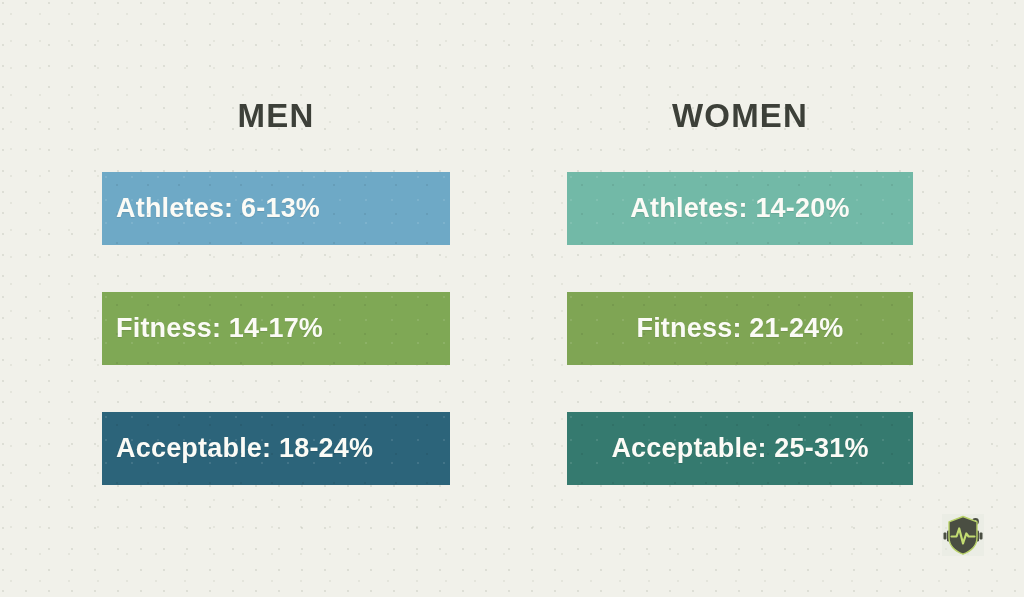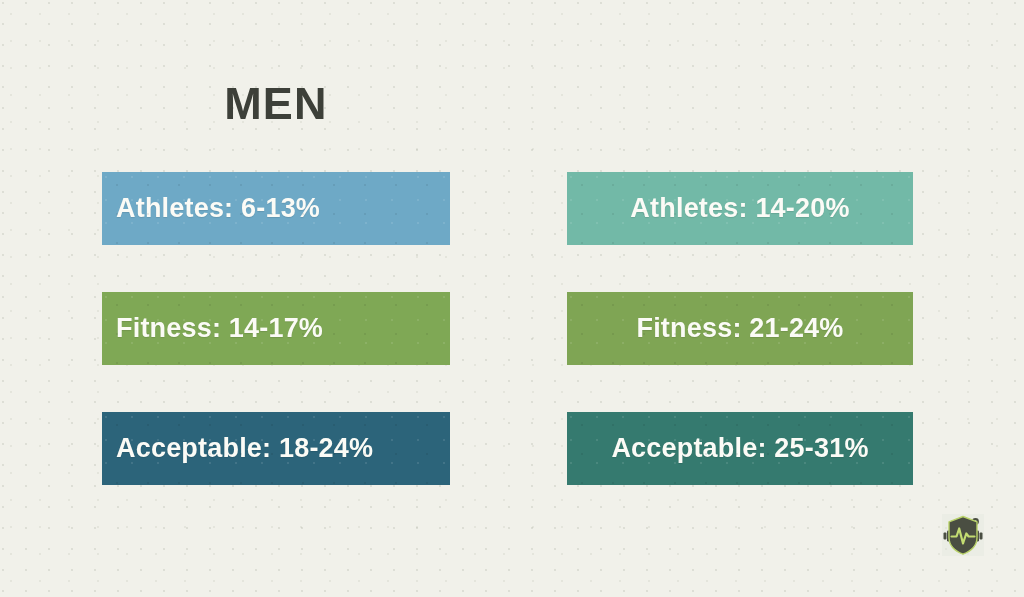--- a/index.html
+++ b/index.html
@@ -25,25 +25,25 @@
       radial-gradient(circle at 3px 3px, rgba(120,128,110,0.16) 1.1px, transparent 1.4px),
       radial-gradient(circle at 11px 14px, rgba(120,128,110,0.11) 1.0px, transparent 1.3px),
       radial-gradient(circle at 19px 7px, rgba(120,128,110,0.09) 1.0px, transparent 1.3px);
     background-size: 23px 21px, 29px 27px, 17px 19px;
     box-sizing: border-box;
   }
 
   
   .col-header {
     position: absolute;
-    top: 76px;
+    top: 88px;
     height: 56px;
     line-height: 56px;
     text-align: center;
-    font-size: 45px;
+    font-size: 33px;
     font-weight: bold;
     letter-spacing: 1.2px;
     color: #3d4039;
     white-space: nowrap;
     user-select: none;
   }
   #header-men   { left: 102px; width: 348px; }
   #header-women { left: 567px; width: 346px; }
 
   
@@ -93,20 +93,21 @@
   }
   #brand-logo svg { display: block; width: 50px; height: 50px; }
 </style>
 </head>
 <body>
 
 <div id="infographic" style="background-color: rgb(241, 241, 234);">
 
   <div class="col-header" id="header-men" style="color: rgb(61, 64, 57);">MEN</div>
 
+  <div class="col-header" id="header-women" style="color: rgb(61, 64, 57);">WOMEN</div>
 
   <div class="bar bar-men bar-row-0" style="background-color: rgb(110, 169, 198);">
     <span class="bar-label">Athletes: 6-13%</span>
   </div>
 
   <div class="bar bar-men bar-row-1" style="background-color: rgb(127, 168, 85);">
     <span class="bar-label">Fitness: 14-17%</span>
   </div>
 
   <div class="bar bar-men bar-row-2" style="background-color: rgb(44, 100, 122);">

